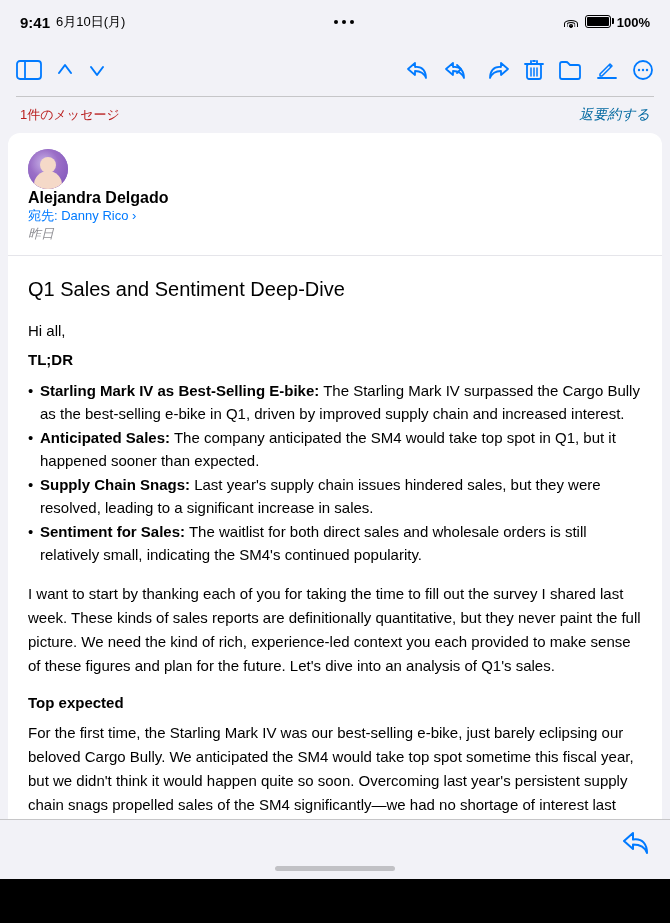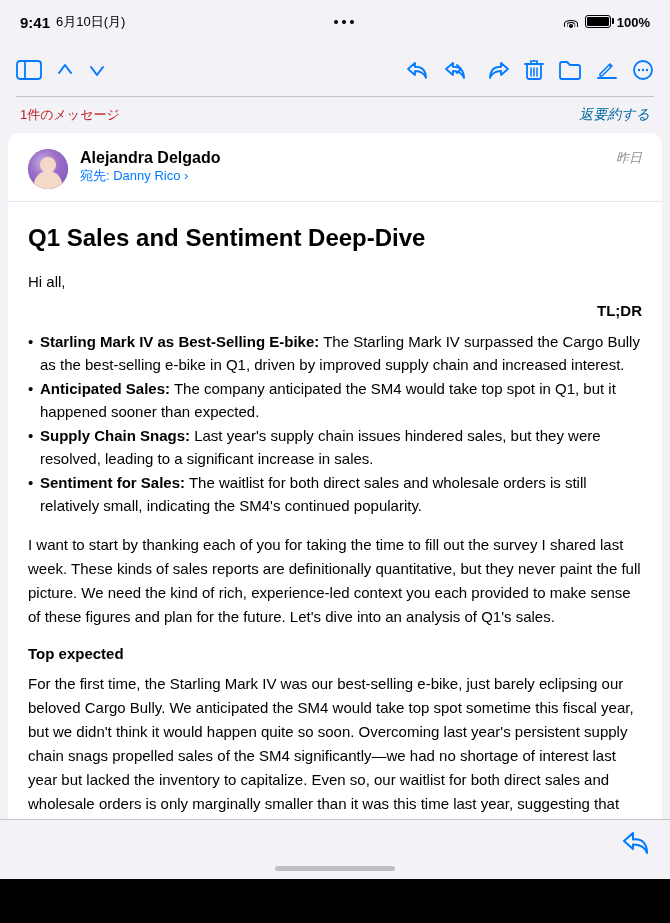--- a/index.html
+++ b/index.html
@@ -138,21 +138,21 @@
       overflow: hidden;
       flex: 1;
     }
 
     
     .email-header {
       padding: 16px 20px 12px;
       border-bottom: 1px solid #e5e5ea;
       display: flex;
       align-items: flex-start;
-      gap: 12px;
+      flex-direction: column;
     }
     .avatar {
       width: 40px;
       height: 40px;
       border-radius: 50%;
       background: linear-gradient(135deg, #b0a0d8, #8b6fc7);
       display: flex;
       align-items: center;
       justify-content: center;
       color: #fff;
@@ -198,37 +198,36 @@
     .email-date { font-size: 13px; color: #8e8e93; }
 
     
     .email-body {
       padding: 20px 20px 80px;
       overflow-y: auto;
       height: calc(923px - 44px - 52px - 1px - 36px - 80px - 60px);
       background: #fff;
     }
     .email-subject {
-      font-size: 24px;
-      font-weight: 700;
+      font-size: 20px;
+      font-weight: 400;
       color: #000;
       margin-bottom: 20px;
       line-height: 1.3;
     }
     .email-greeting {
       font-size: 15px;
       color: #000;
       margin-bottom: 12px;
     }
     .email-tldr {
       font-size: 15px;
       font-weight: 600;
       color: #000;
       margin-bottom: 12px;
-      text-align: right;
     }
     .bullet-list {
       margin-bottom: 16px;
     }
     .bullet-item {
       font-size: 15px;
       color: #000;
       line-height: 1.5;
       padding-left: 12px;
       position: relative;

